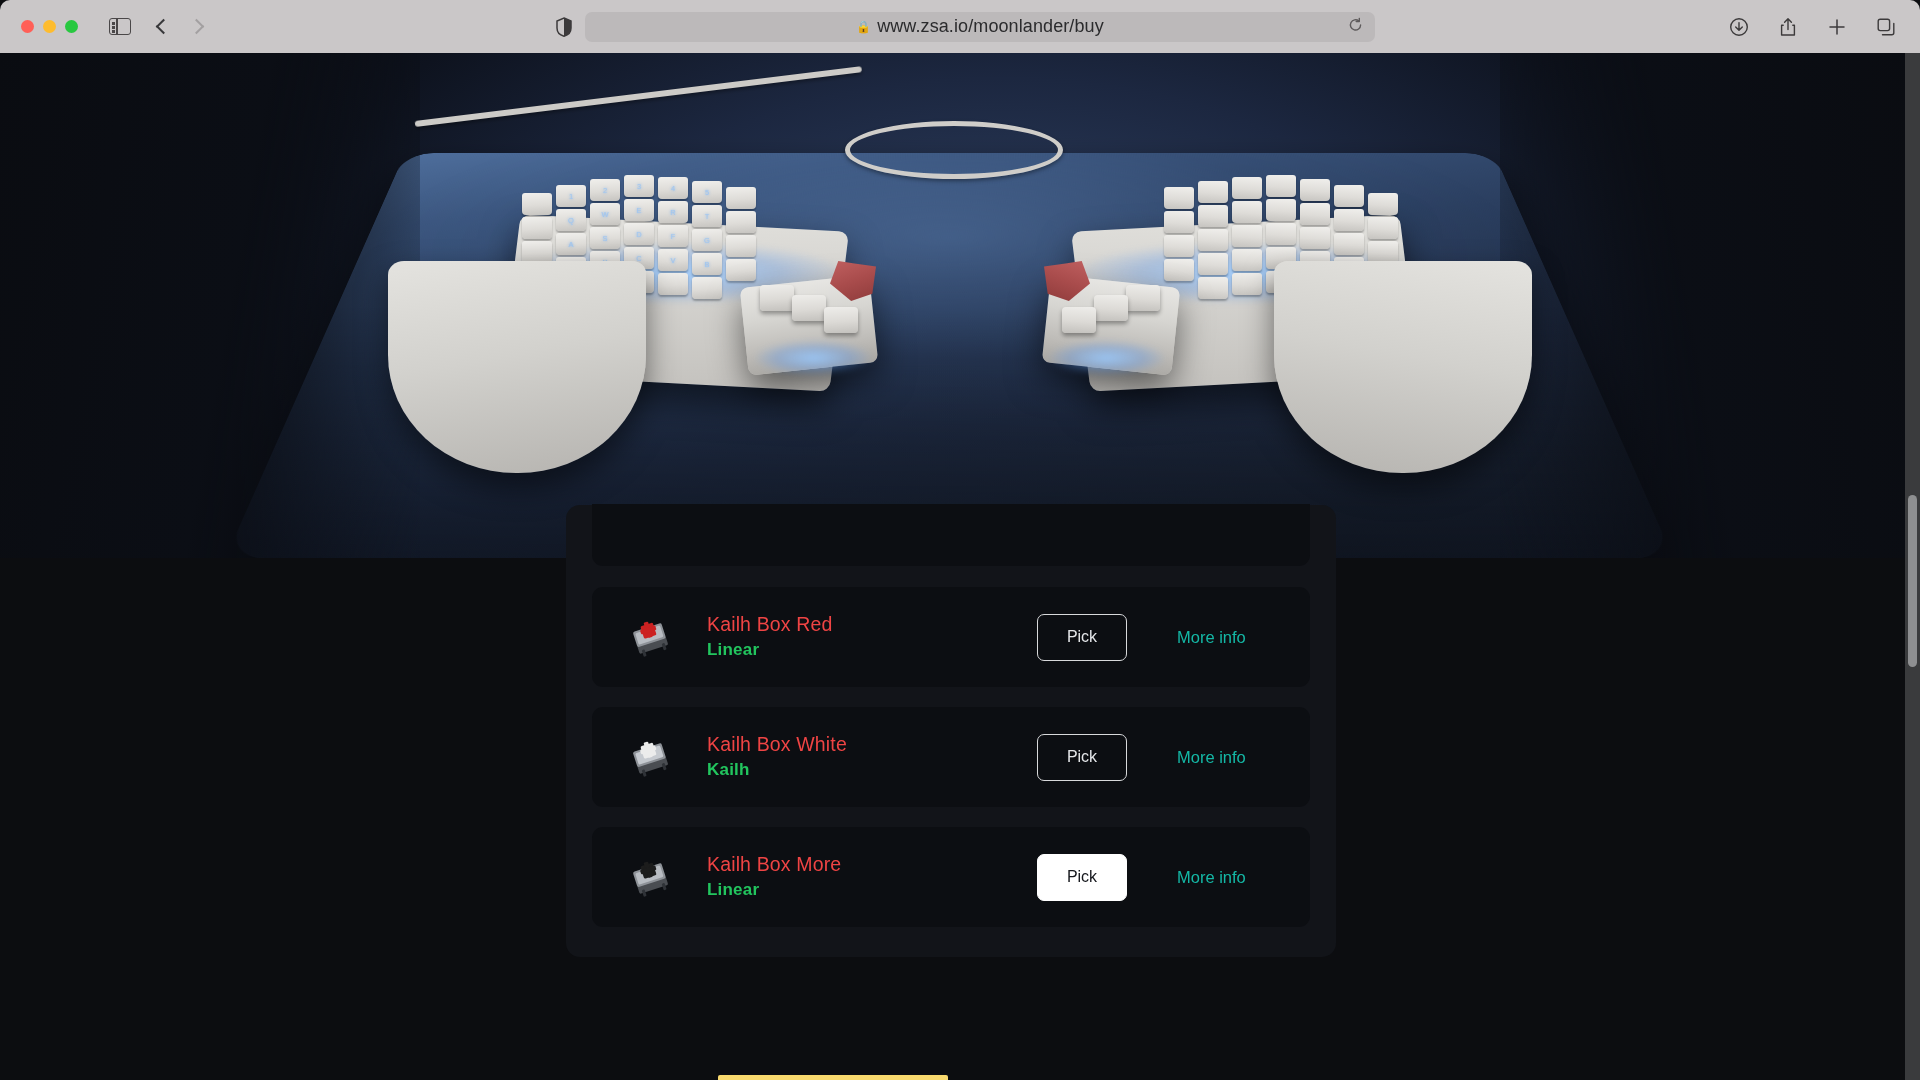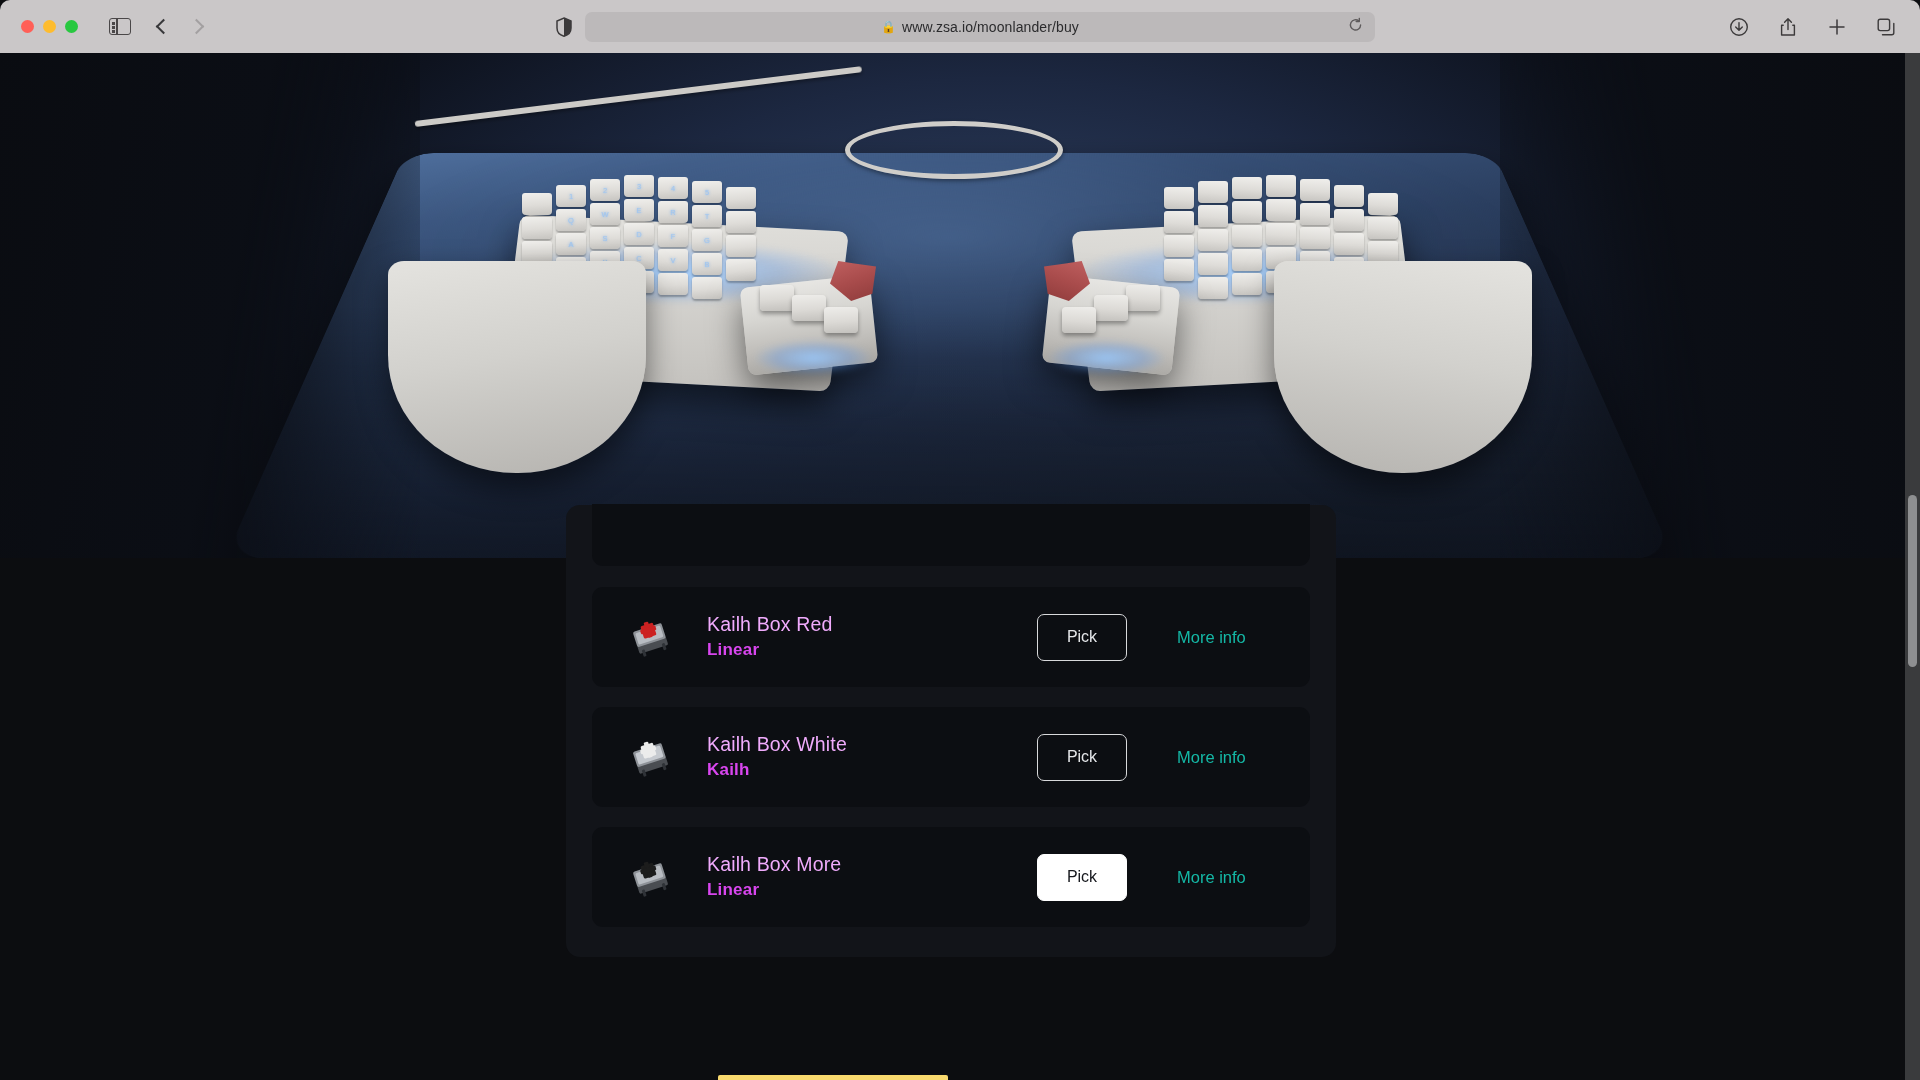--- a/index.html
+++ b/index.html
@@ -83,21 +83,21 @@
     background: #bcb9ba;
     border-radius: 7px;
     display: flex;
     align-items: center;
     justify-content: center;
     position: relative;
   }
   .url-inner { display: flex; align-items: center; gap: 6px; }
   .lock-glyph { font-size: 12px; color: #57545a; line-height: 1; }
   .url-text {
-    font-size: 14px;
+    font-size: 18px;
     color: #2b2b2d;
     letter-spacing: 0.1px;
   }
   .reload-icon {
     position: absolute;
     right: 12px; top: 50%;
     transform: translateY(-50%);
   }
 
   .toolbar-right {
@@ -269,28 +269,28 @@
     width: 48px; height: 48px;
     margin-left: 8px;
     position: relative;
     flex: 0 0 auto;
   }
   .sw-thumb svg { display: block; }
 
   .sw-labels { margin-left: 33px; flex: 0 0 auto; width: 330px; }
   .sw-name {
     font-size: 19.5px;
-    color: #f0abfc;
+    color: #ef4444;
     letter-spacing: .15px;
     line-height: 1.28;
   }
   .sw-type {
     font-size: 17px;
     font-weight: bold;
-    color: #d946ef;
+    color: #22c55e;
     letter-spacing: .2px;
     line-height: 1.3;
     margin-top: 2px;
   }
 
   .pick-btn {
     width: 90px; height: 47px;
     border-radius: 7px;
     border: 1.6px solid #d8d9db;
     background: transparent;

